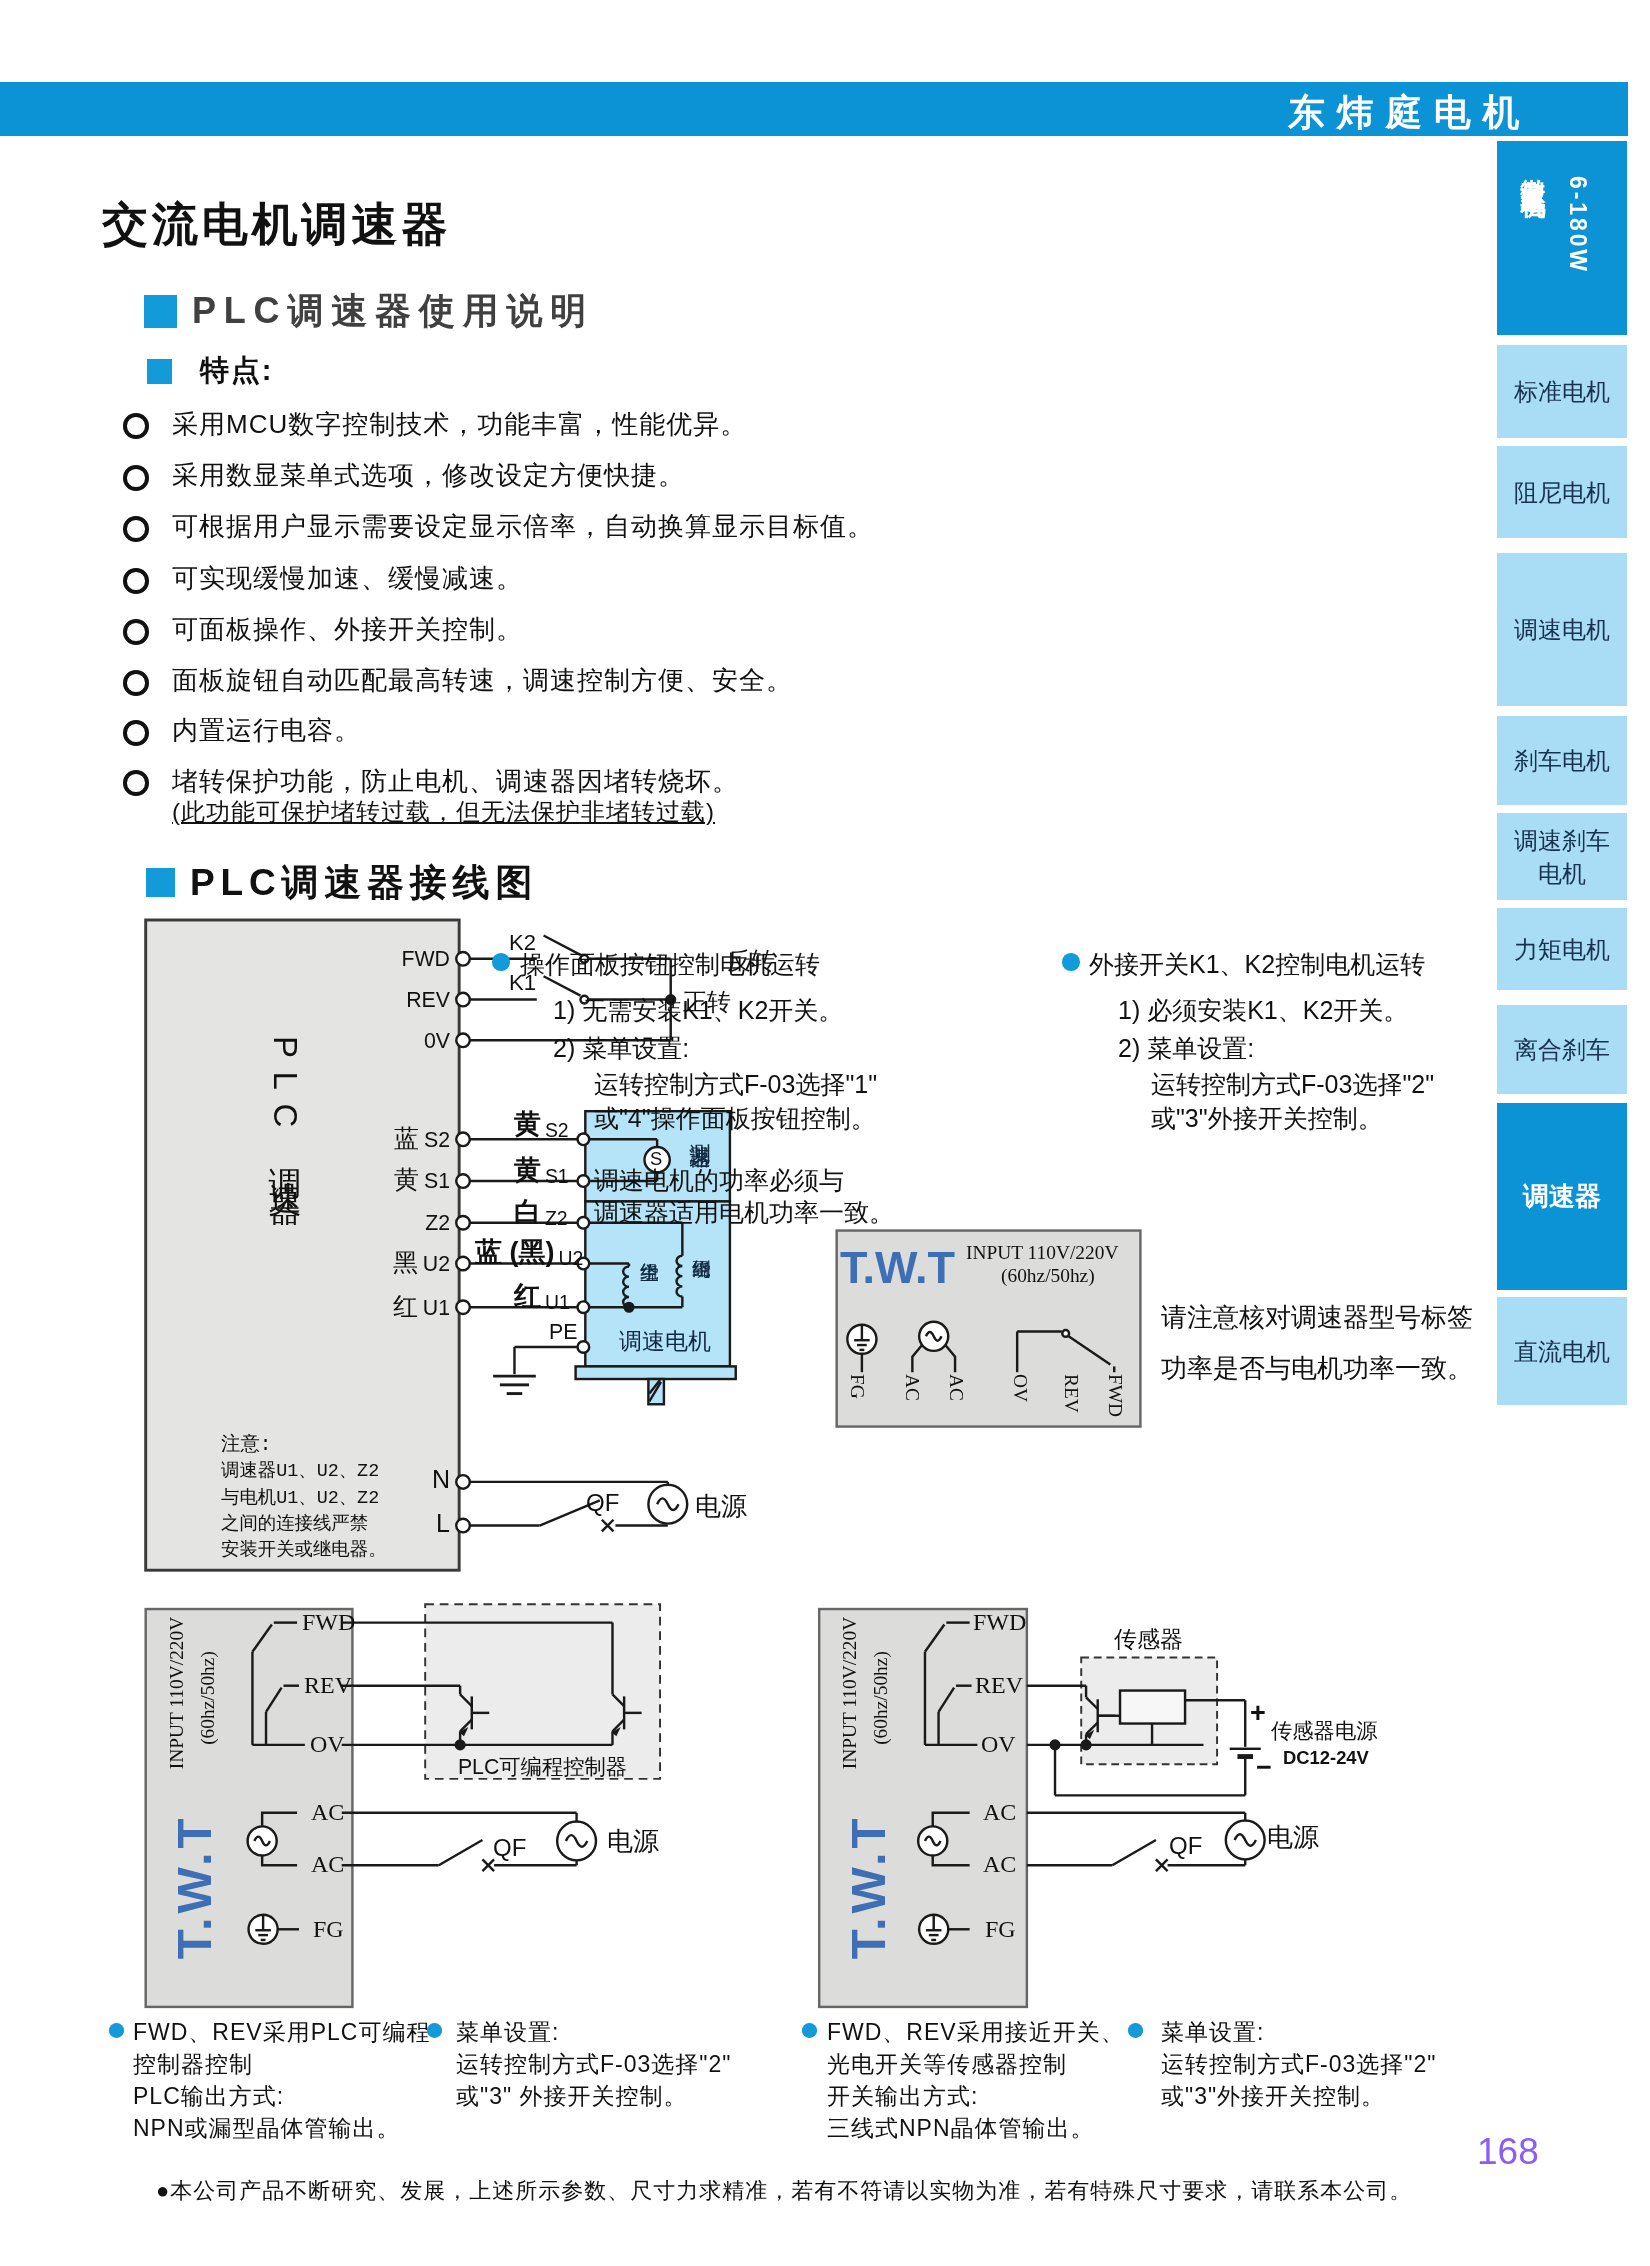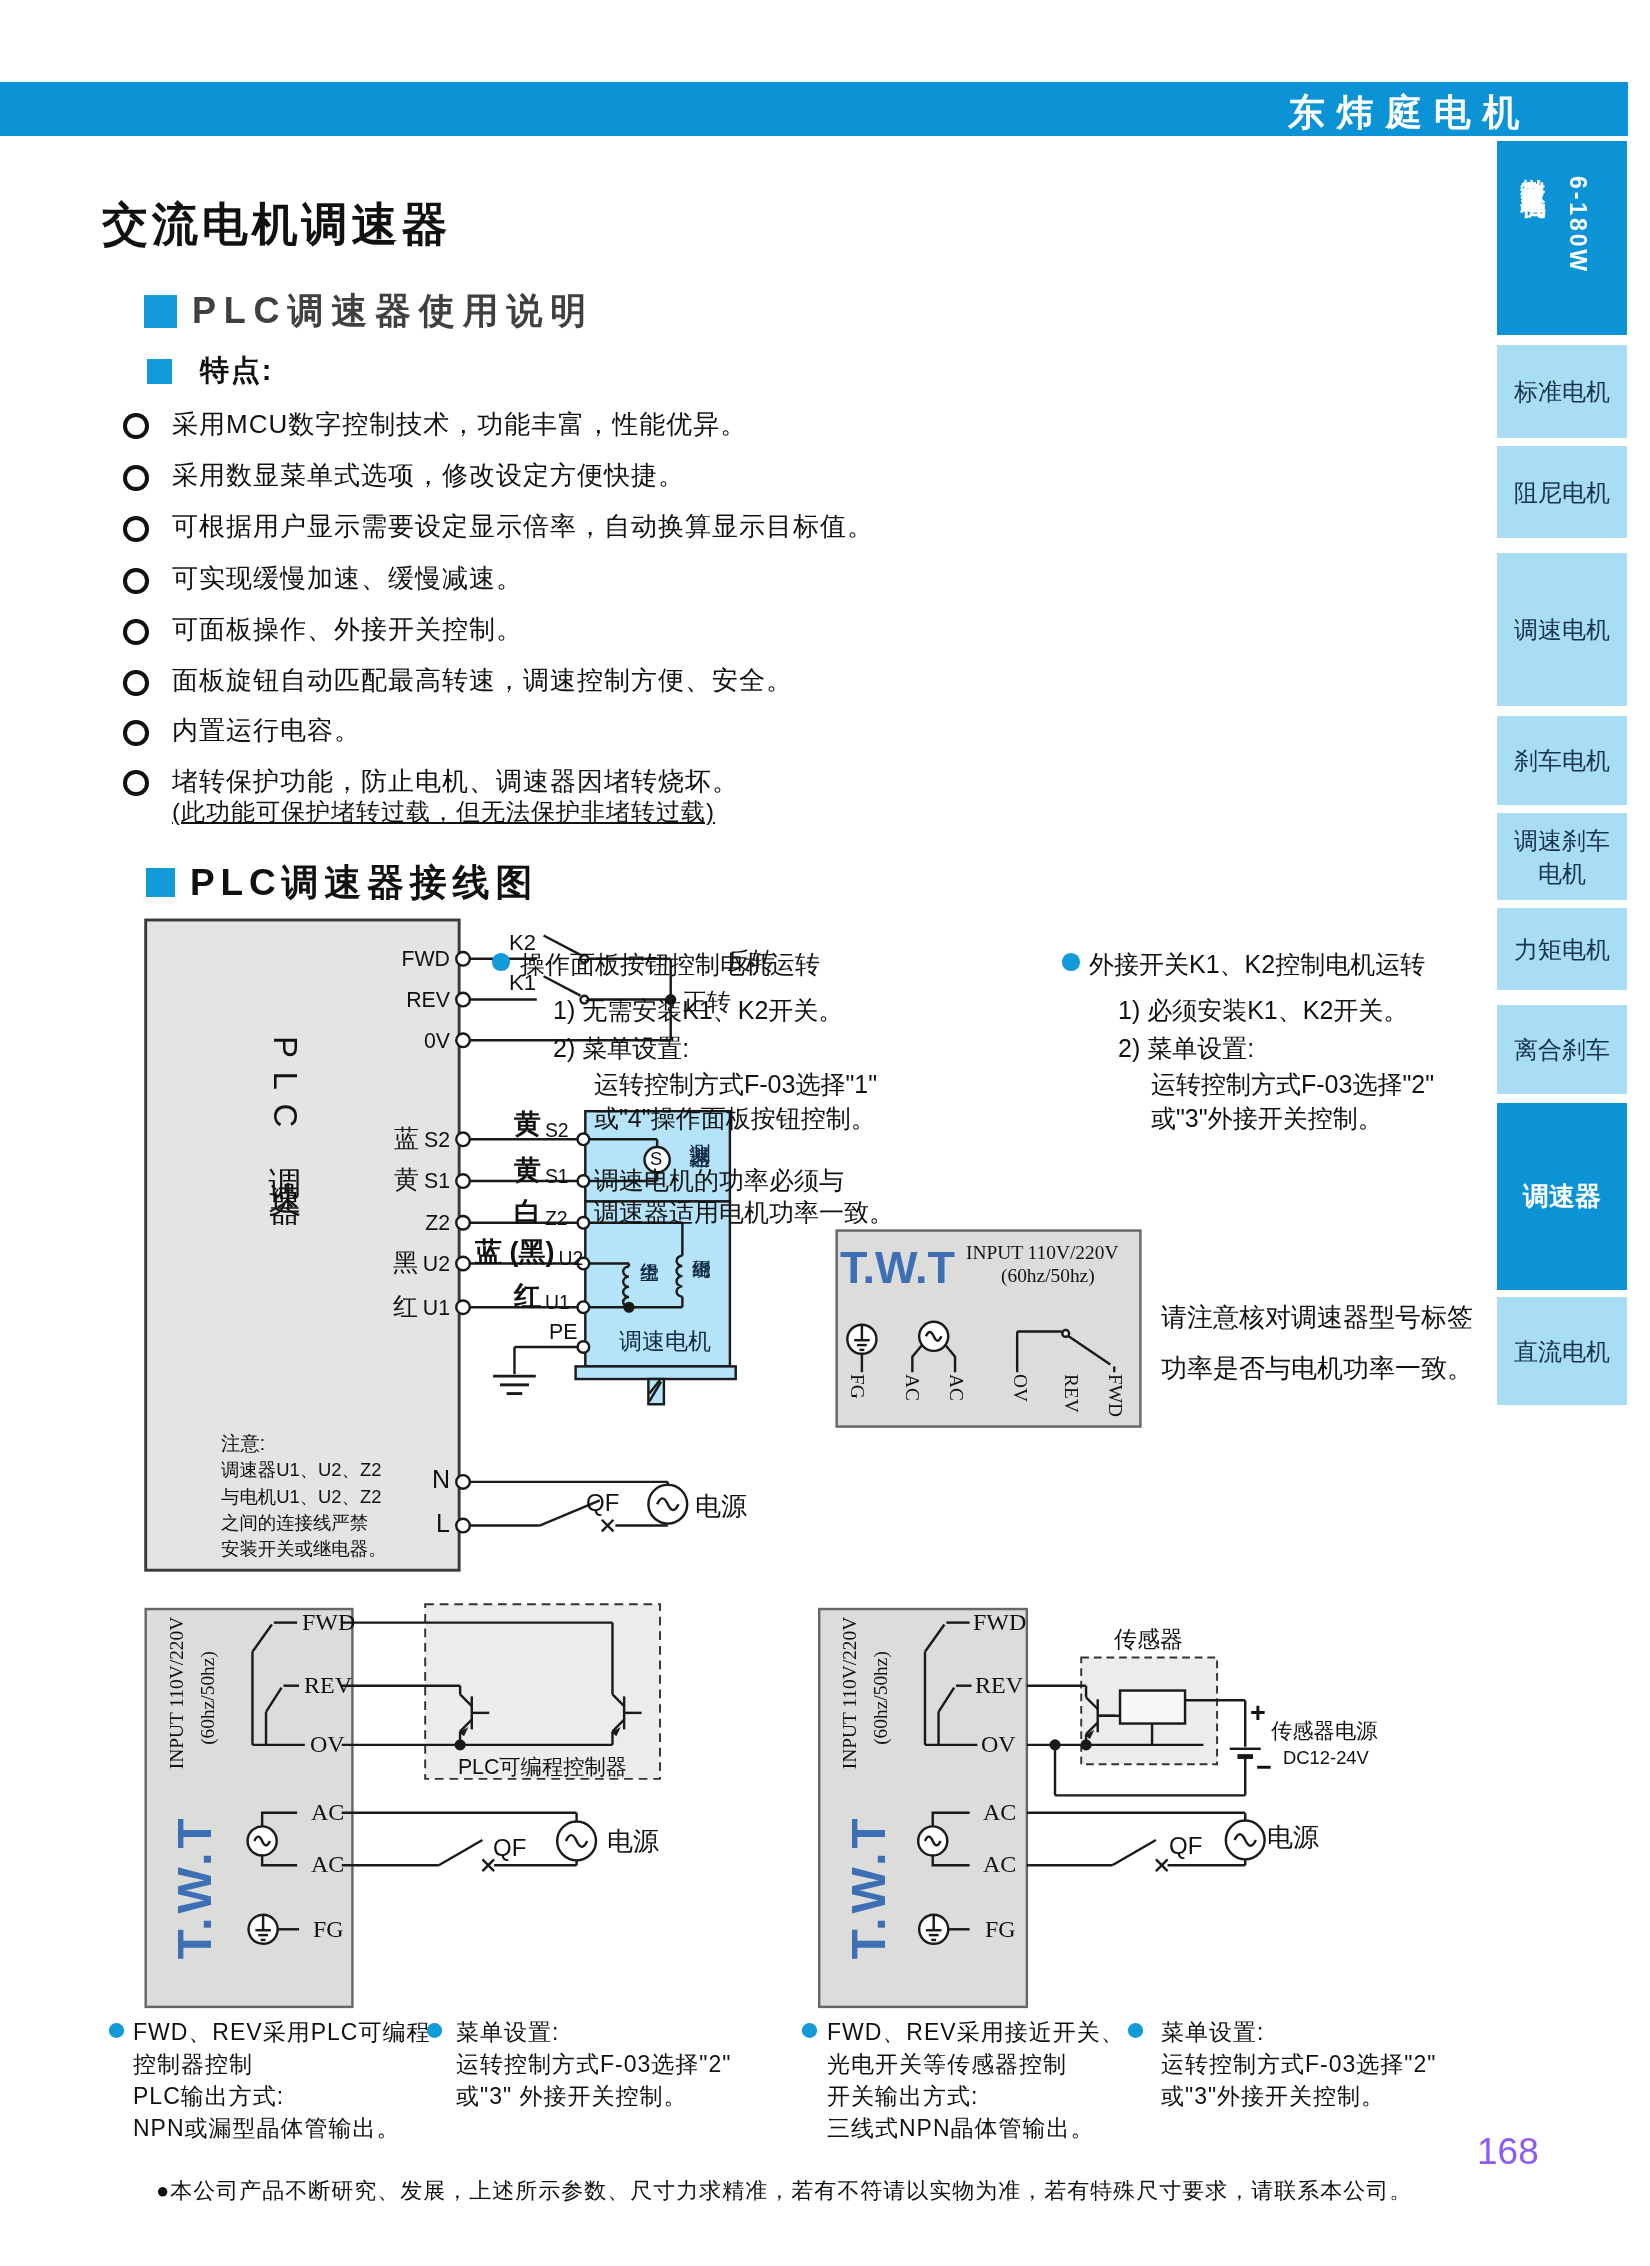--- a/index.html
+++ b/index.html
@@ -29,21 +29,21 @@
   .pterm{position:absolute;left:357px;width:93px;text-align:right;font-size:25px;}
   .pterm .t{font-size:21.3px;margin-left:4.9px;}
   .wl{position:absolute;font-size:27px;font-weight:bold;}
   .wl .t{font-size:19.4px;font-weight:normal;margin-left:3.9px;vertical-align:-3.9px;}
   .bdot{position:absolute;width:17.5px;height:17.5px;border-radius:50%;background:#129bd8;}
   .note{position:absolute;font-size:25px;}
   .serif{font-family:"Liberation Serif",serif;}
   .twtbrand{color:#3e6fb5;font-weight:bold;}
   .rot{transform:translate(-50%,-50%) rotate(-90deg);white-space:nowrap;}
   .cap{position:absolute;font-size:23px;letter-spacing:1px;}
-  .small{font-size:18.4px;}
+  .small{font-size:18.4px;font-family:Liberation Mono, monospace;}
 </style>
 </head>
 <body>
 
 <div class="page">
 
   <div class="topbar">
     <div class="brand">东炜庭电机</div>
   </div>
 
@@ -407,21 +407,21 @@
   <div class="abs serif" style="left:973px;top:1609px;font-size:24px;">FWD</div>
   <div class="abs serif" style="left:975px;top:1672px;font-size:24px;">REV</div>
   <div class="abs serif" style="left:981px;top:1731px;font-size:24px;">OV</div>
   <div class="abs serif" style="left:983px;top:1799px;font-size:24px;">AC</div>
   <div class="abs serif" style="left:983px;top:1851px;font-size:24px;">AC</div>
   <div class="abs serif" style="left:985px;top:1916px;font-size:24px;">FG</div>
   <div class="abs" style="left:1114px;top:1624px;font-size:23px;">传感器</div>
   <div class="abs" style="left:1250px;top:1698px;font-size:27px;font-weight:bold;">+</div>
   <div class="abs" style="left:1256px;top:1752px;font-size:27px;font-weight:bold;">−</div>
   <div class="abs" style="left:1271px;top:1716px;font-size:21.3px;">传感器电源</div>
-  <div class="abs" style="left:1283px;top:1747px;font-size:18.4px;font-weight:normal;">DC12-24V</div>
+  <div class="abs" style="left:1283px;top:1747px;font-size:18.4px;font-weight:bold;">DC12-24V</div>
   <div class="dt" style="left:1169px;top:1832px;font-size:24px;">QF</div>
   <div class="dt" style="left:1267px;top:1820px;font-size:26px;">电源</div>
 
   <span class="bdot" style="left:109px;top:2023px;width:14.6px;height:14.6px;"></span>
   <div class="cap" style="left:133px;top:2017px;">FWD、REV采用PLC可编程</div>
   <div class="cap" style="left:133px;top:2049px;">控制器控制</div>
   <div class="cap" style="left:133px;top:2081px;">PLC输出方式:</div>
   <div class="cap" style="left:133px;top:2113px;">NPN或漏型晶体管输出。</div>
 
   <span class="bdot" style="left:427px;top:2023px;width:14.6px;height:14.6px;"></span>

